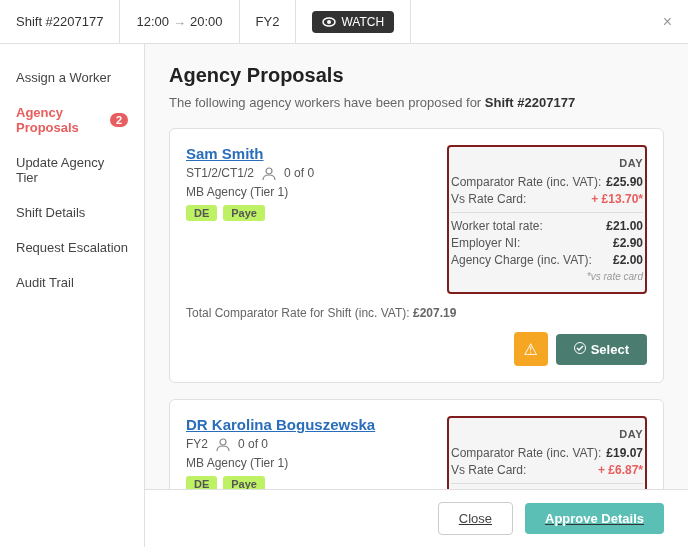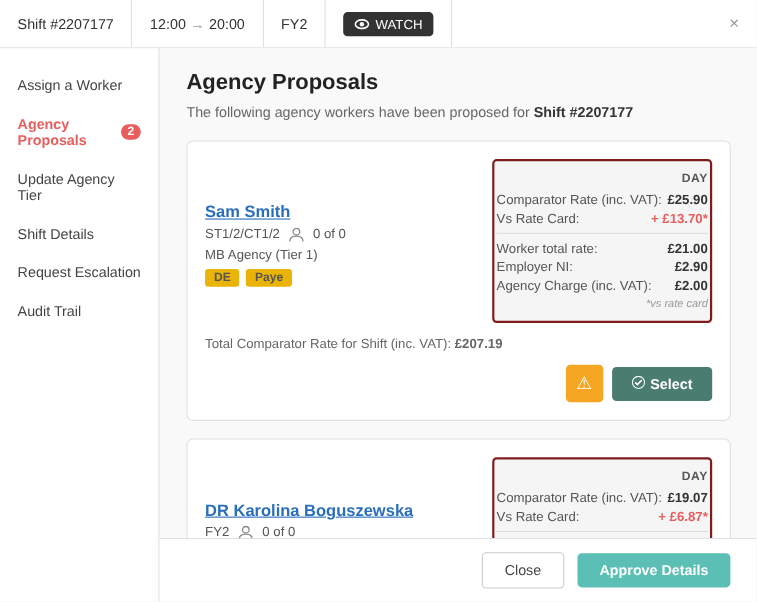--- a/index.html
+++ b/index.html
@@ -26,45 +26,45 @@
     
     .main { flex: 1; overflow-y: auto; padding: 20px 24px; background: #f9f9f9; }
     .page-title { font-size: 20px; font-weight: 700; color: #222; margin-bottom: 8px; }
     .subtitle { font-size: 13px; color: #666; margin-bottom: 18px; }
     .subtitle strong { color: #333; font-weight: 600; }
 
     
     .card { background: #fff; border: 1px solid #e0e0e0; border-radius: 6px; margin-bottom: 16px; padding: 16px; }
     .card-top { display: flex; gap: 16px; }
     .card-left { flex: 1; }
-    .worker-name { font-size: 15px; font-weight: 700; color: #2a6ebb; text-decoration: underline; cursor: pointer; margin-bottom: 4px; margin-top: 40px; }
+    .worker-name { font-size: 15px; font-weight: 700; color: #2a6ebb; text-decoration: underline; cursor: pointer; margin-bottom: 4px; }
     .worker-meta { display: flex; align-items: center; gap: 8px; font-size: 12px; color: #555; margin-bottom: 4px; }
     .worker-icon { font-size: 12px; color: #888; }
     .tags { display: flex; gap: 6px; margin-top: 6px; }
-    .tag { background: #eab308; color: #555; padding: 2px 8px; border-radius: 3px; font-size: 11px; font-weight: 600; }
+    .tag { background: #bef264; color: #555; padding: 2px 8px; border-radius: 3px; font-size: 11px; font-weight: 600; }
     .total-rate { font-size: 12px; color: #666; margin-top: 12px; }
 
     
     .rate-card { background: #f5f5f5; border: 2px solid #7f1d1d; border-radius: 4px; padding: 10px 2px; min-width: 200px; }
     .rate-card-header { text-align: right; font-size: 11px; font-weight: 700; color: #555; letter-spacing: 0.5px; margin-bottom: 6px; }
     .rate-row { display: flex; justify-content: space-between; font-size: 12px; margin-bottom: 3px; }
     .rate-label { color: #555; }
     .rate-value { font-weight: 600; color: #333; }
     .rate-comparator { font-size: 12px; font-weight: 700; color: #333; }
     .rate-diff-pos { color: #e85d5d; font-weight: 700; font-size: 12px; }
     .rate-note { font-size: 10px; color: #999; text-align: right; margin-top: 4px; font-style: italic; }
     .divider { border: none; border-top: 1px solid #ddd; margin: 6px 0; }
 
     
     .card-actions { display: flex; justify-content: flex-end; align-items: center; gap: 8px; margin-top: 12px; }
     .btn-warn { background: #f5a623; color: #fff; border: none; border-radius: 4px; width: 34px; height: 34px; display: flex; align-items: center; justify-content: center; cursor: pointer; font-size: 16px; }
     .btn-select { background: #4a7c6f; color: #fff; border: none; border-radius: 4px; padding: 8px 18px; font-size: 13px; font-weight: 600; cursor: pointer; display: flex; align-items: center; gap: 5px; }
 
     
-    .footer { display: flex; justify-content: flex-end; align-items: center; gap: 12px; padding: 12px 24px; background: #fff; border-top: 1px solid #e0e0e0; }
+    .footer { display: flex; justify-content: flex-end; align-items: center; gap: 12px; padding: 12px 24px; background: #fff; border-top: 1px solid #e0e0e0; text-decoration: underline; }
     .btn-close { background: #fff; color: #444; border: 1px solid #ccc; border-radius: 4px; padding: 8px 20px; font-size: 13px; cursor: pointer; }
     .btn-approve { background: #5bbfb5; color: #fff; border: none; border-radius: 4px; padding: 8px 20px; font-size: 13px; font-weight: 600; cursor: pointer; }
   </style>
 </head>
 <body>
 
 <div>
 
   <div class="header">
     <div class="header-item">Shift #2207177</div>

